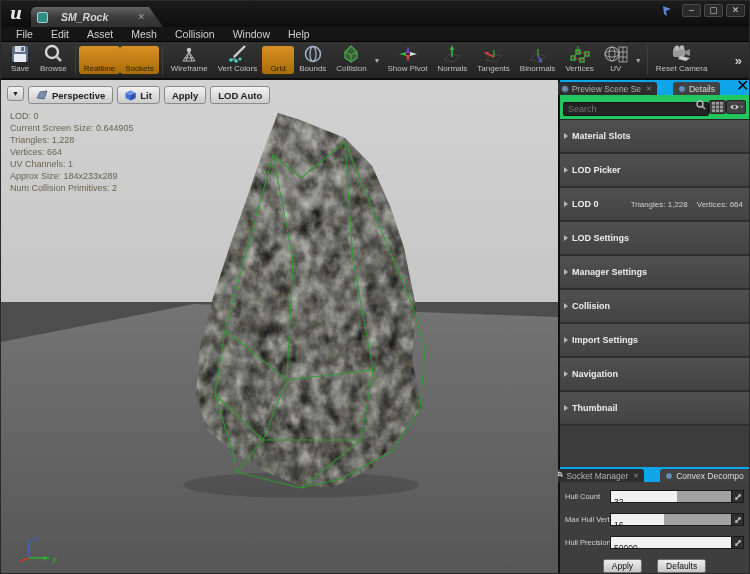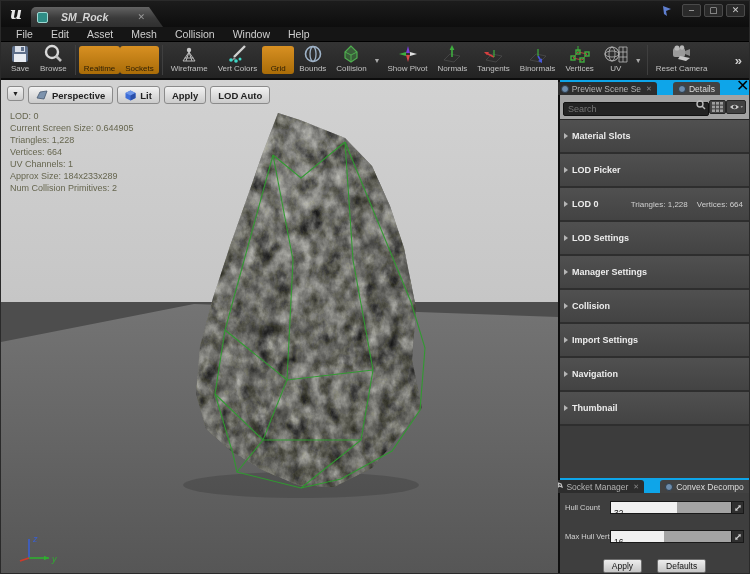--- a/index.html
+++ b/index.html
@@ -42,36 +42,36 @@
   .stats{position:absolute;top:30px;left:9px;font-size:9px;line-height:12px;color:#66664f;}
   .axis{position:absolute;left:12px;bottom:6px;}
 
   
   .rightpanel{width:191px;background:#3c3c3c;border-left:2px solid #101010;display:flex;flex-direction:column;}
   .ptabbar{height:15px;background:#0ea5e9;display:flex;align-items:flex-end;gap:16px;padding:0 1px;justify-content:center;}
   .ptab{height:13px;display:flex;align-items:center;gap:3px;padding:0 5px;background:#2d2d2d;border-radius:3px 3px 0 0;font-size:8.5px;color:#b2b2b2;white-space:nowrap;}
   .ptab.active{background:#424242;color:#dcdcdc;}
   .ptab .picon{width:8px;height:8px;border-radius:50%;background:#6d8cab;border:1px solid #2d3d4d;}
   .ptab .pclose{font-size:7px;color:#888;margin-left:2px;}
-  .searchrow{display:flex;align-items:center;gap:0;padding:3px 3px;background:#a3a3a3;border-bottom:1px solid #262626;}
+  .searchrow{display:flex;align-items:center;gap:0;padding:3px 3px;background:#22c55e;border-bottom:1px solid #262626;}
   .searchwrap{position:relative;flex:1;}
   .searchwrap input{width:100%;height:14px;background:#232323;border:1px solid #121212;border-radius:2px;color:#cccccc;font-size:9px;padding:0 16px 0 4px;}
   .searchwrap input::placeholder{color:#757575;}
   .searchwrap svg{position:absolute;right:3px;top:2px;}
   .sq-btn{height:14px;display:flex;align-items:center;justify-content:center;background:#424242;border:1px solid #262626;border-radius:2px;padding:0 2px;}
   .sections{}
   .section{height:15px;display:flex;align-items:center;background:linear-gradient(#505050,#434343);border-bottom:2px solid #2e2e2e;padding:16px 4px;}
   .section .arrow{width:0;height:0;border-left:4px solid #b5b5b5;border-top:3px solid transparent;border-bottom:3px solid transparent;margin-right:4px;}
   .section .slabel{font-size:9px;font-weight:bold;color:#ececec;white-space:nowrap;}
   .section .smeta{margin-left:auto;display:flex;gap:9px;font-size:8px;color:#cfcfcf;padding-right:2px;}
   .panel-fill{flex:1;background:#3c3c3c;}
 
   
   .convexpanel{background:#3e3e3e;padding:8px 5px 0 5px;}
-  .frow{display:flex;align-items:center;margin-bottom:16px;justify-content:flex-end;}
+  .frow{display:flex;align-items:center;margin-bottom:10px;justify-content:flex-end;}
   .flabel{width:45px;font-size:7.5px;color:#d2d2d2;white-space:nowrap;overflow:hidden;}
   .spin{flex:1;height:13px;background:#a3a3a3;border:1px solid #191919;position:relative;overflow:hidden;}
   .spin .fill{position:absolute;left:0;top:0;bottom:0;background:#f1f1f1;}
   .spin .val{position:relative;font-size:8.5px;color:#141414;padding-left:3px;line-height:12px;}
   .spin-icon{width:12px;height:13px;background:#2f2f2f;border:1px solid #191919;border-left:none;display:flex;align-items:center;justify-content:center;}
   .btnrow{display:flex;justify-content:center;gap:15px;margin-top:2px;}
   .btn{height:14px;display:flex;align-items:center;padding:0 8px;background:linear-gradient(#ededed,#c6c6c6);border:1px solid #6e6e6e;border-radius:2px;font-size:8.5px;color:#121212;}
 </style>
 </head>
 <body>
@@ -537,20 +537,34 @@
             <span class="val">16</span>
           </div>
           <div class="spin-icon">
             <svg width="8" height="8" viewBox="0 0 8 8">
                 <line x1="1.5" y1="6.5" x2="6.5" y2="1.5" stroke="#cfcfcf" stroke-width="1.1"></line>
                 <polygon points="6.5,1.5 3.8,1.5 6.5,4.2" fill="#cfcfcf"></polygon>
                 <polygon points="1.5,6.5 4.2,6.5 1.5,3.8" fill="#cfcfcf"></polygon>
               </svg>
           </div>
         </div>
+        <div class="frow">
+          <span class="flabel">Hull Precision</span>
+          <div class="spin">
+            <div class="fill" style="width: 100%;"></div>
+            <span class="val">50000</span>
+          </div>
+          <div class="spin-icon">
+            <svg width="8" height="8" viewBox="0 0 8 8">
+                <line x1="1.5" y1="6.5" x2="6.5" y2="1.5" stroke="#cfcfcf" stroke-width="1.1"></line>
+                <polygon points="6.5,1.5 3.8,1.5 6.5,4.2" fill="#cfcfcf"></polygon>
+                <polygon points="1.5,6.5 4.2,6.5 1.5,3.8" fill="#cfcfcf"></polygon>
+              </svg>
+          </div>
+        </div>
         <div class="btnrow">
           <div class="btn">Apply</div>
           <div class="btn">Defaults</div>
         </div>
       </div>
     </div>
   </div>
 </div>
 
 </body></html>

